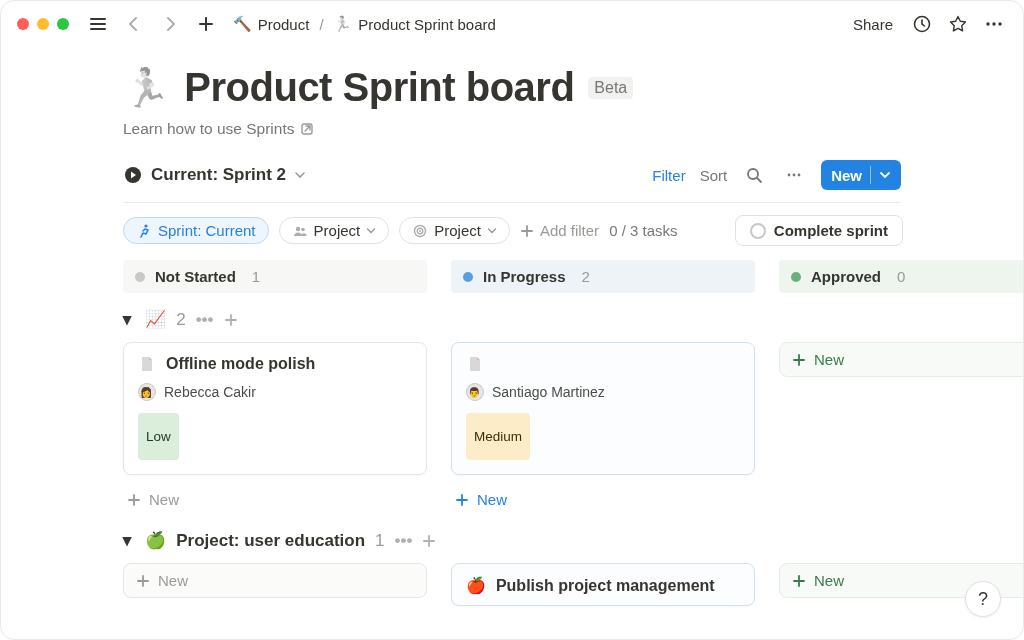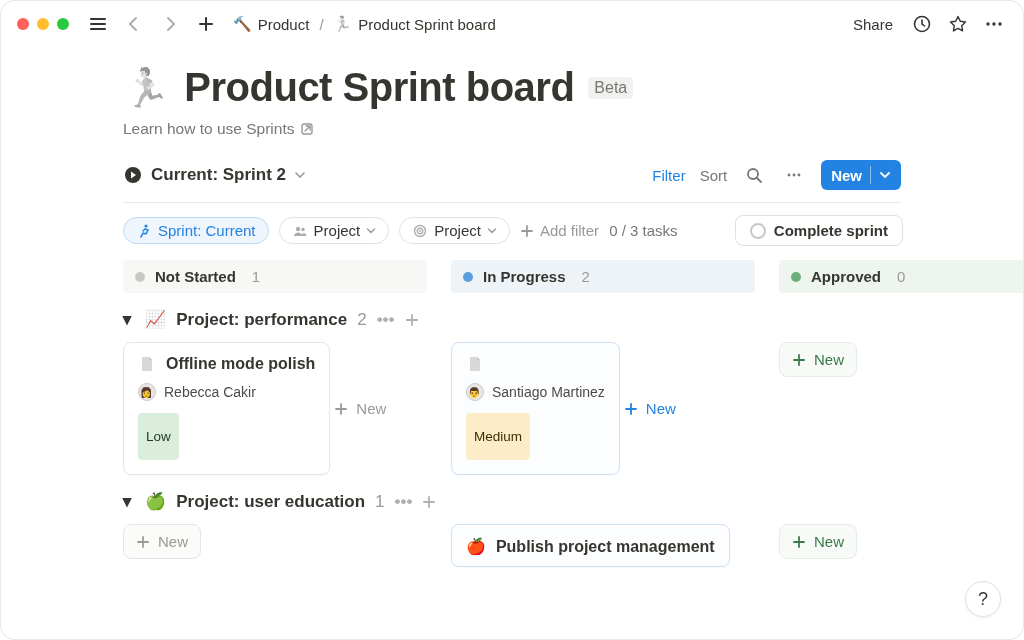--- a/index.html
+++ b/index.html
@@ -113,21 +113,21 @@
     .group-header .count { color: #9b9a97; font-weight: 400; }
     .group-header .more { color: #b1b0ae; cursor: pointer; }
     .group-header .plus { color: #b1b0ae; cursor: pointer; }
     .group-cols {
       display: grid;
       grid-template-columns: 304px 304px 304px;
       gap: 24px;
       margin-top: 12px;
       align-items: start;
     }
-    .card-stack { display: flex; }
+    .card-stack { display: flex; flex-direction: column; gap: 10px; }
     .card {
       border: 1px solid #e6e6e4; border-radius: 8px; padding: 12px 14px 14px 14px;
       background: #fff;
       box-shadow: 0 1px 2px rgba(15,15,15,0.03);
       cursor: pointer;
     }
     .card.blue { border-color: #cfe2f3; background: #fbfdff; }
     .card-title-row { display: flex; align-items: center; gap: 10px; font-size: 16px; font-weight: 600; }
     .doc-icon { width: 18px; height: 18px; color: #b1b0ae; display: inline-flex; }
     .assignee-row { display: flex; align-items: center; gap: 8px; margin-top: 10px; font-size: 14px; color: #4d4c49; }
@@ -342,21 +342,20 @@
         <span class="status-dot green"></span>
         <span>Approved</span>
         <span class="col-count" style="margin-left:6px;">0</span>
       </div>
     </div>
 
     <div class="group">
       <div class="group-header">
         <span class="caret">▾</span>
         <span>📈</span>
-        <span>Project: performance</span>
         <span class="count">2</span>
         <span class="more">•••</span>
         <span class="plus">
           <svg width="14" height="14" viewBox="0 0 14 14">
               <path d="M7 2v10M2 7h10" stroke="#b1b0ae" stroke-width="1.8" stroke-linecap="round"></path>
             </svg>
         </span>
       </div>
       <div class="group-cols">
 

